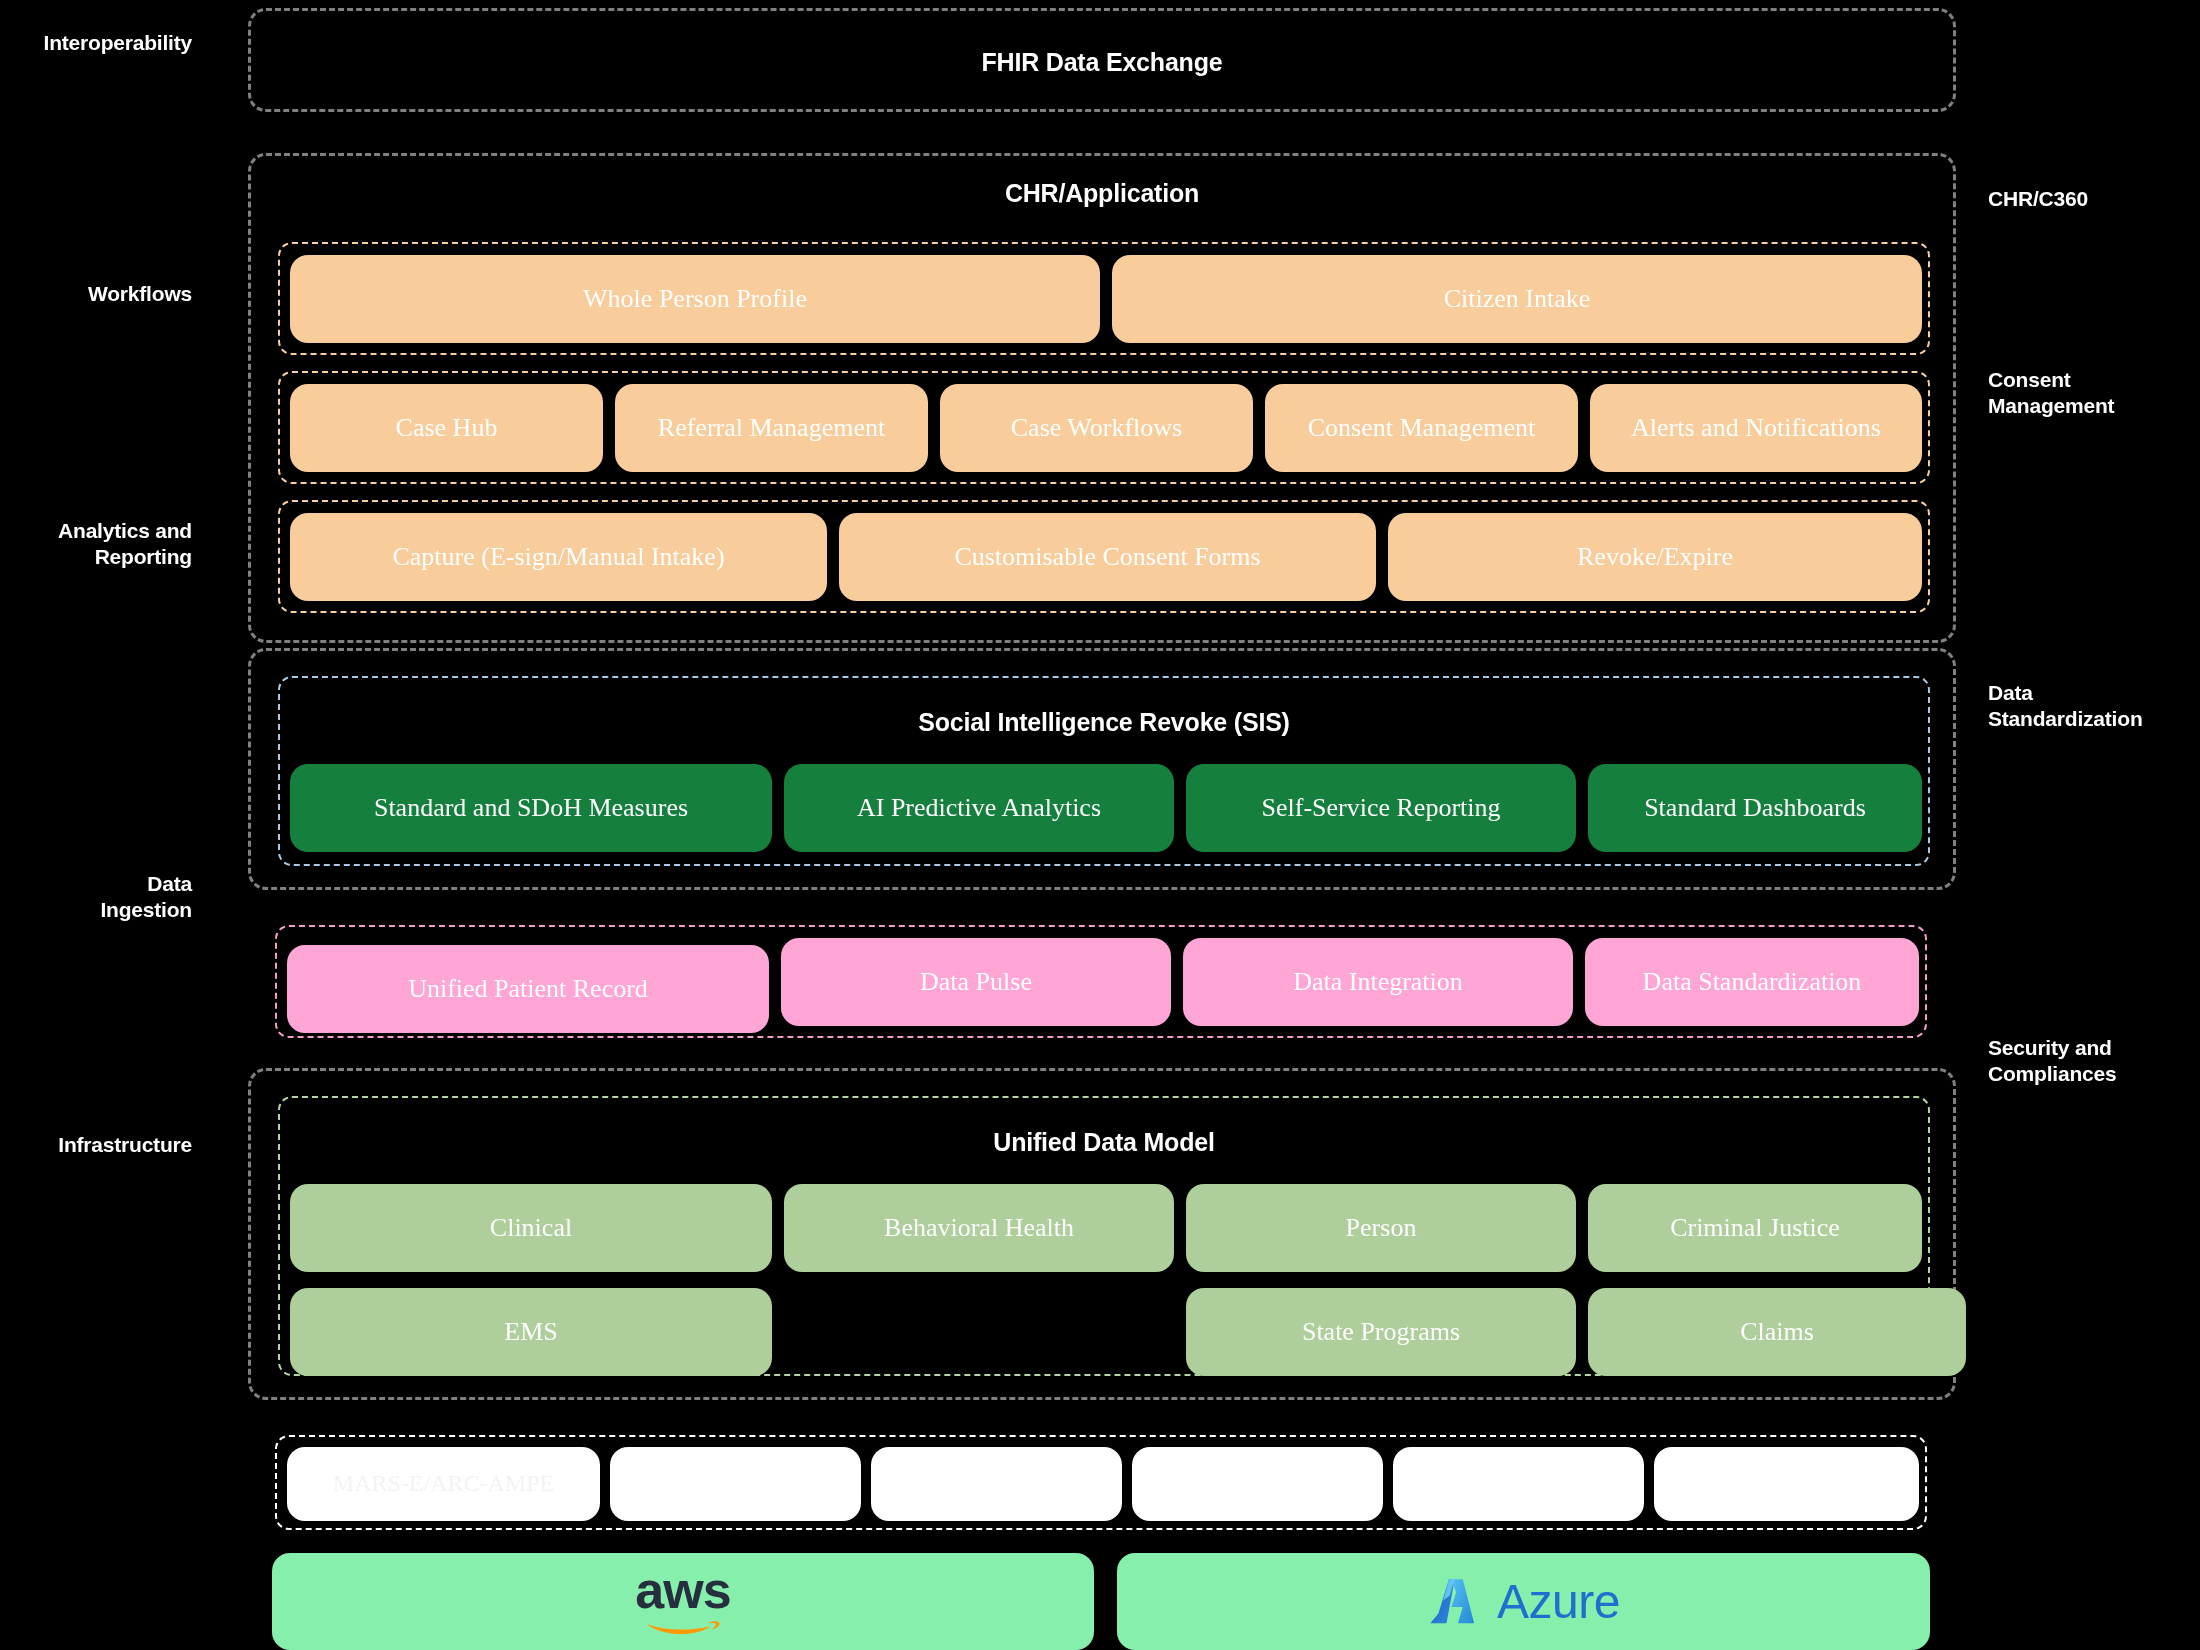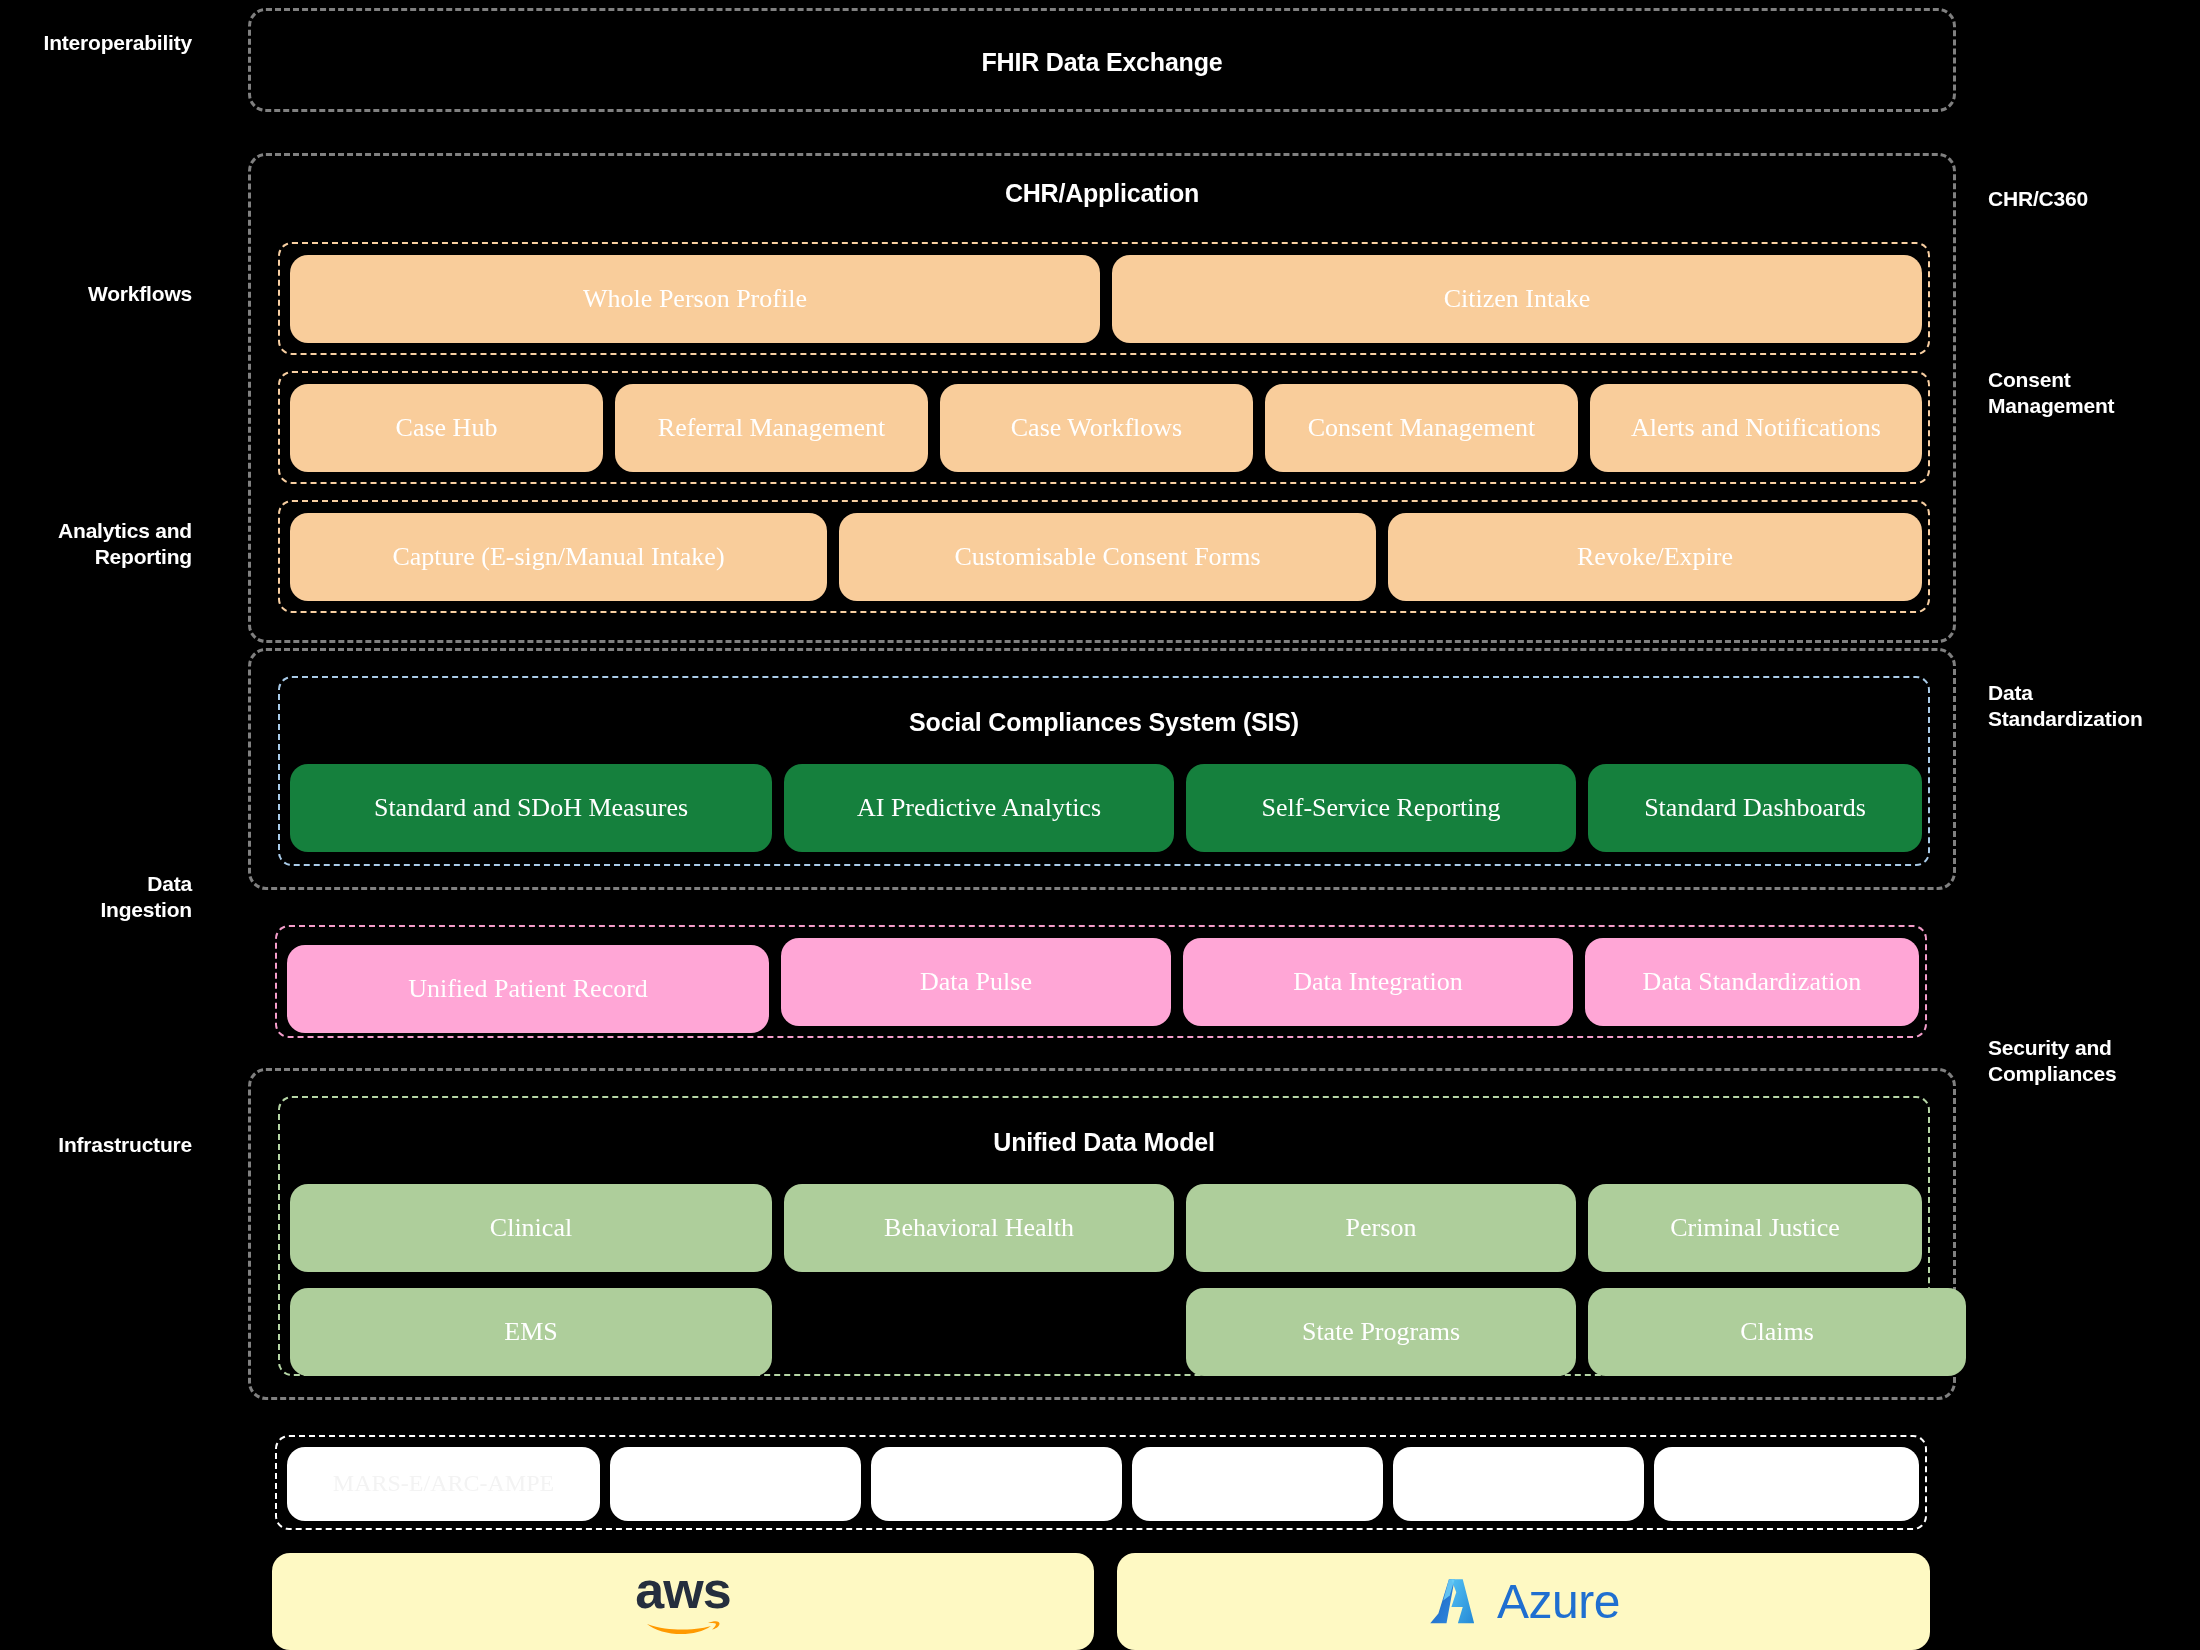--- a/index.html
+++ b/index.html
@@ -68,21 +68,21 @@
     font-size:26px;
     color:#ffffff;
     padding:0 14px;
     line-height:1.15;
   }
   .chip.orange{background:#f9cd9b;}
   .chip.blue{background:#15803d;}
   .chip.pink{background:#ffa6d6;}
   .chip.green{background:#aece9b;}
   .chip.white{background:#ffffff;color:#f3f3f3;}
-  .chip.cloud{background:#fef9c3;}
+  .chip.cloud{background:#86efac;}
 
   
   .aws-logo{display:flex;flex-direction:column;align-items:center;justify-content:center;}
   .aws-word{
     font-family:"Liberation Sans",sans-serif;
     font-weight:bold;font-size:52px;color:#252f3e;
     letter-spacing:-1px;line-height:0.95;
   }
   .aws-swoosh{margin-top:2px;}
 
@@ -137,21 +137,21 @@
     <div class="sub" style="left:27px;top:344px;width:1652px;height:113px;">
       <div class="chip orange" style="left:10px;top:11px;width:537px;height:88px;">Capture (E-sign/Manual Intake)</div>
       <div class="chip orange" style="left:559px;top:11px;width:537px;height:88px;">Customisable Consent Forms</div>
       <div class="chip orange" style="left:1108px;top:11px;width:534px;height:88px;">Revoke/Expire</div>
     </div>
   </div>
 
   <div class="group" style="left:248px;top:648px;width:1708px;height:242px;">
 
     <div class="sub blue" style="left:27px;top:25px;width:1652px;height:190px;">
-      <div class="sub-title" style="top:30px;">Social Compliances System (SIS)</div>
+      <div class="sub-title" style="top:30px;">Social Intelligence Revoke (SIS)</div>
       <div class="chip blue" style="left:10px;top:86px;width:482px;height:88px;">Standard and SDoH Measures</div>
       <div class="chip blue" style="left:504px;top:86px;width:390px;height:88px;">AI Predictive Analytics</div>
       <div class="chip blue" style="left:906px;top:86px;width:390px;height:88px;">Self-Service Reporting</div>
       <div class="chip blue" style="left:1308px;top:86px;width:334px;height:88px;">Standard Dashboards</div>
     </div>
   </div>
 
   <div class="sub pink" style="left:275px;top:925px;width:1652px;height:113px;">
     <div class="chip pink" style="left:10px;top:18px;width:482px;height:88px;">Unified Patient Record</div>
     <div class="chip pink" style="left:504px;top:11px;width:390px;height:88px;">Data Pulse</div>

